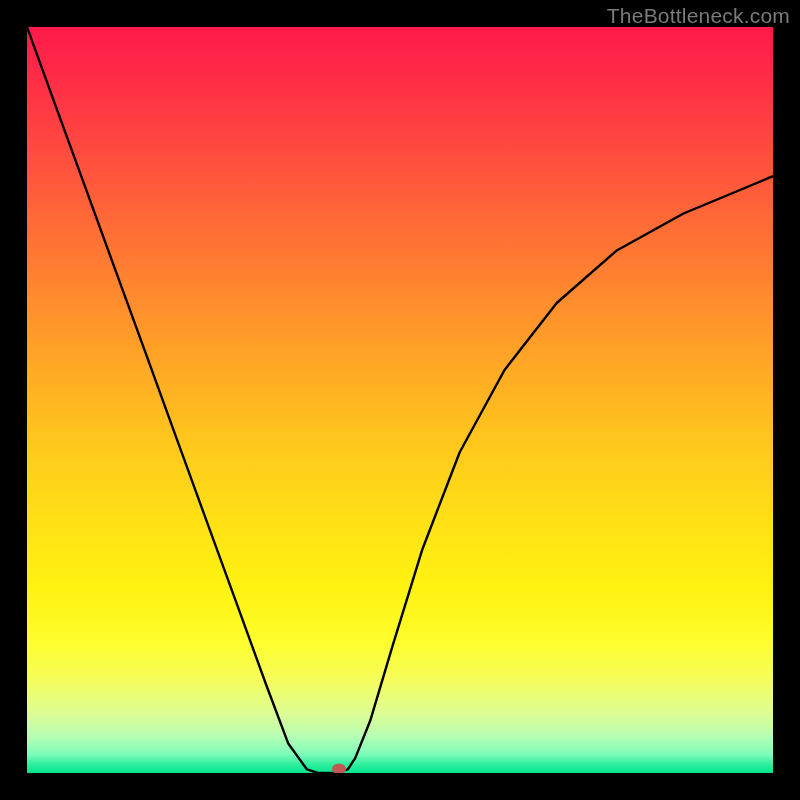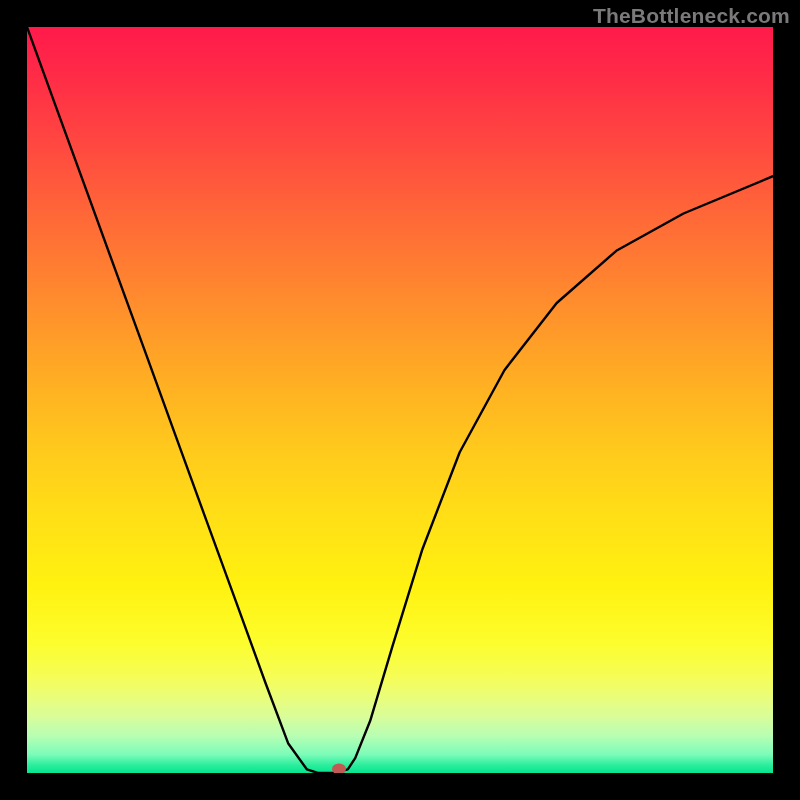--- a/index.html
+++ b/index.html
@@ -69,21 +69,21 @@
     border-radius: 50%;
     background: #c25a53;
     transform: translate(-50%, -50%);
   }
   .watermark {
     position: absolute;
     top: 4px;
     right: 10px;
     color: #7a7a7a;
     font-size: 21px;
-    font-weight: 700;
+    font-weight: 400;
     letter-spacing: 0.2px;
     user-select: none;
   }
 </style>
 </head>
 <body>
 
 <div class="stage">
 
   <div class="plot-area">

